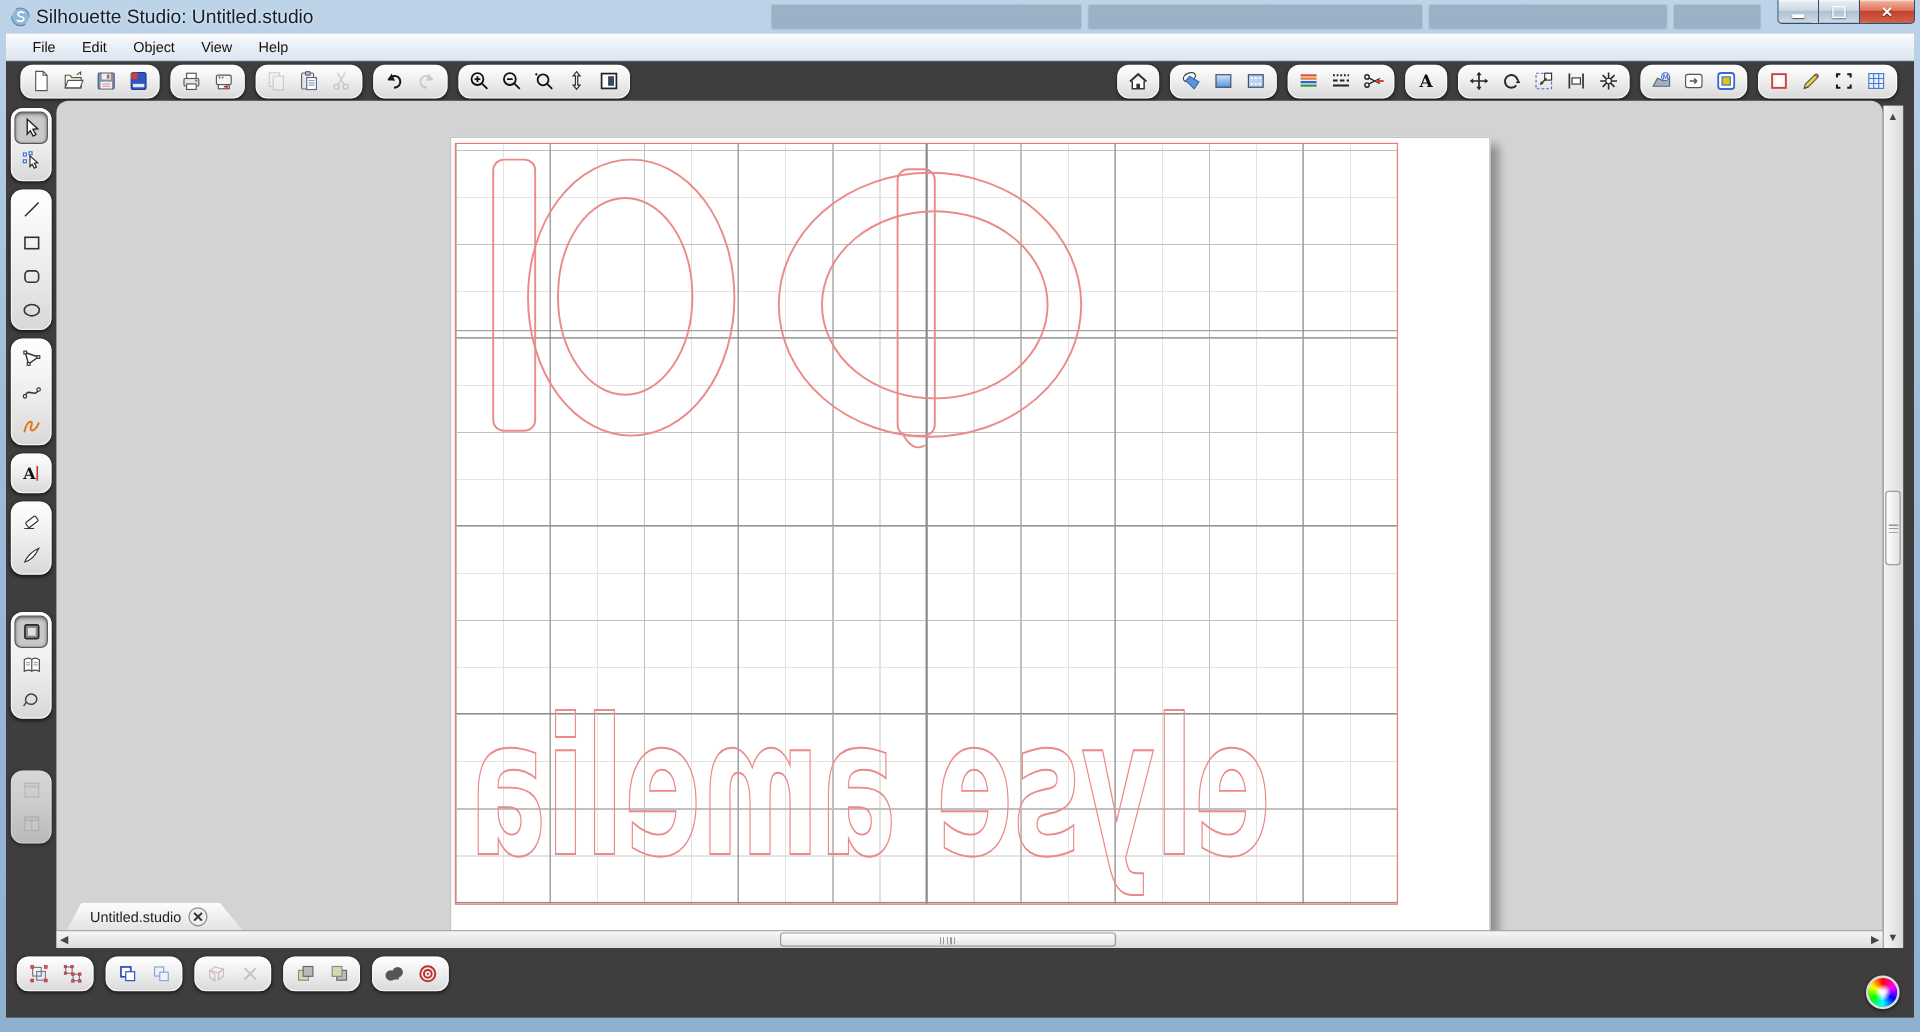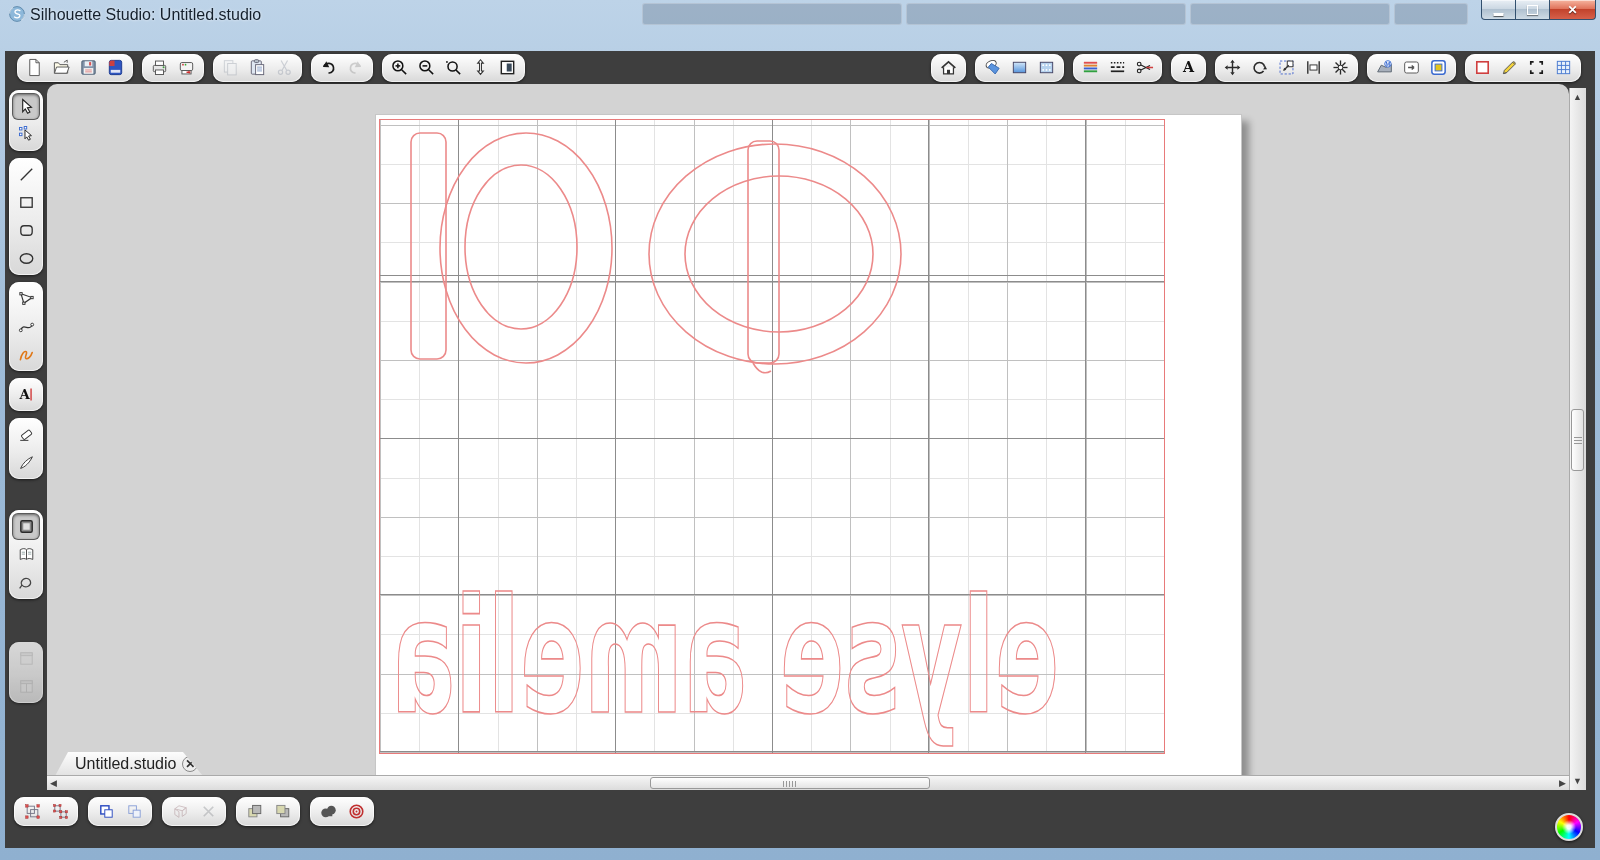--- a/index.html
+++ b/index.html
@@ -55,21 +55,21 @@
       repeating-linear-gradient(0deg,#8c8c8c 0,#8c8c8c 1px,transparent 1px,transparent 156.8px),
       repeating-linear-gradient(90deg,#c0c0c0 0,#c0c0c0 1px,transparent 1px,transparent 78.4px),
       repeating-linear-gradient(0deg,#c0c0c0 0,#c0c0c0 1px,transparent 1px,transparent 78.4px),
       repeating-linear-gradient(90deg,#e3e3e3 0,#e3e3e3 1px,transparent 1px,transparent 39.2px),
       repeating-linear-gradient(0deg,#e3e3e3 0,#e3e3e3 1px,transparent 1px,transparent 39.2px);
     background-position:78px 0,0 156px,0 0,0 0,0 0,0 0;}
   .design{position:absolute;left:0;top:0;width:867px;height:668px;}
 
   
   .doctab{position:absolute;left:8px;bottom:14px;width:148px;height:24px;background:linear-gradient(180deg,#fdfdfd,#e2e2e2);clip-path:polygon(13px 0,128px 0,148px 100%,0 100%);display:flex;align-items:center;padding-left:20px;box-sizing:border-box;gap:6px;filter:drop-shadow(1px -1px 1px rgba(0,0,0,.35));}
-  .doctab .tlabel{font-size:16px;color:#222;}
+  .doctab .tlabel{font-size:12px;color:#222;}
   .tabclose{font-size:12px;font-weight:bold;color:#333;border:1px solid #888;border-radius:50%;width:14px;height:14px;display:flex;align-items:center;justify-content:center;line-height:1;background:#eee;}
 
   
   .hscroll{position:absolute;left:0;right:0;bottom:0;height:14px;background:linear-gradient(180deg,#f6f6f6,#dcdcdc);border-top:1px solid #aaa;}
   .sarrow{position:absolute;font-size:9px;color:#444;line-height:14px;}
   .sarrow.left{left:3px;}
   .sarrow.right{right:3px;}
   .hthumb{position:absolute;left:603px;width:280px;top:1px;height:12px;background:linear-gradient(180deg,#ffffff,#e4e4e4);border:1px solid #999;border-radius:3px;box-sizing:border-box;}
   .hgrip{position:absolute;left:50%;top:3px;margin-left:-7px;width:14px;height:6px;background:repeating-linear-gradient(90deg,#999 0,#999 1px,transparent 1px,transparent 3px);}
   .vscroll{width:16px;position:relative;background:linear-gradient(90deg,#f4f4f4,#dadada);border-left:1px solid #aaa;margin:4px 0 0 0;}
@@ -109,20 +109,27 @@
         </div>
       <div class="wbtn max">
           <span class="maxbox"></span>
         </div>
       <div class="wbtn close">
           <span class="wglyph">✕</span>
         </div>
     </div>
   </div>
 
+  <div class="menubar">
+      <span class="menuitem">File</span>
+      <span class="menuitem">Edit</span>
+      <span class="menuitem">Object</span>
+      <span class="menuitem">View</span>
+      <span class="menuitem">Help</span>
+    </div>
 
   <div class="chrome">
 
     <div class="toolbar">
       <div class="tbcluster">
           <div class="tgroup">
             <div class="tbtn">
               <span class="ic">
                 <svg viewBox="0 0 20 20" width="19" height="19">
                   <path d="M5 1.5h6.5L15 5v13.5H5z" fill="#fff" stroke="#555"></path>

